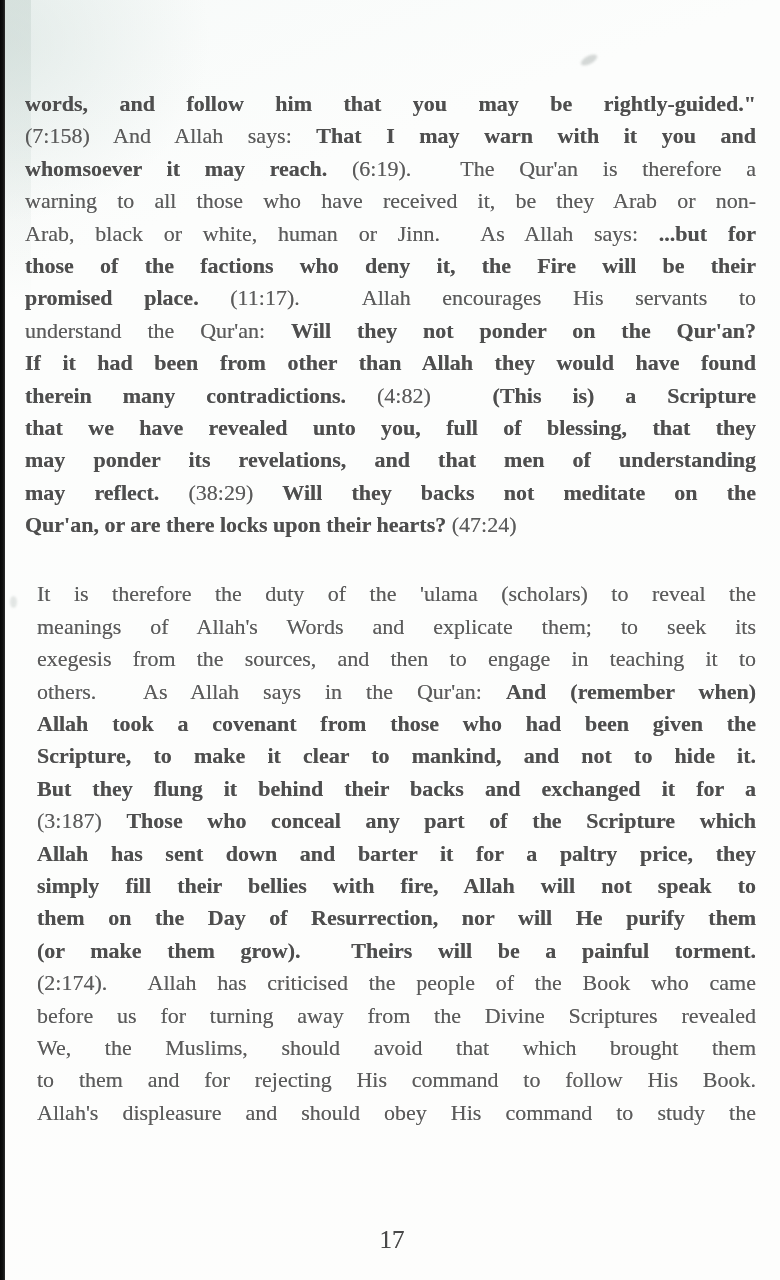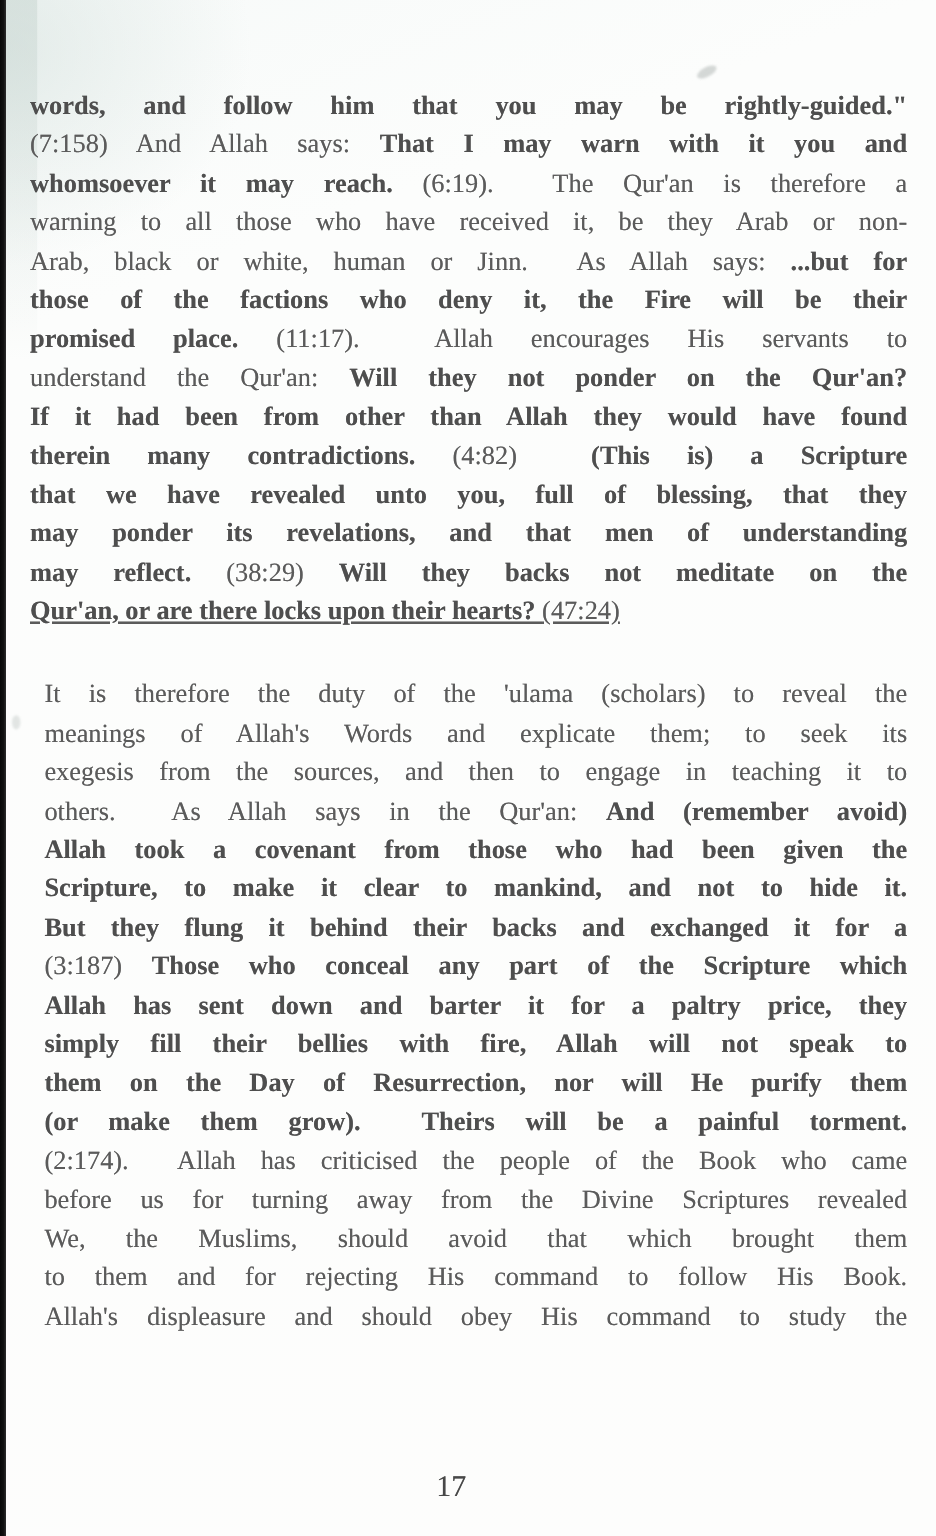--- a/index.html
+++ b/index.html
@@ -56,46 +56,47 @@
     width: 7px;
     height: 12px;
     border-radius: 50%;
     background: #c3cac7;
     opacity: 0.45;
     filter: blur(1px);
   }
   .text-block {
     position: absolute;
     left: 25px;
-    top: 72px;
+    top: 88px;
     width: 731px;
     font-size: 22px;
     line-height: 32.4px;
     color: #5b5b5b;
     text-shadow: 0 0 0.5px rgba(96,96,96,0.65);
   }
   .para + .para { margin-top: 37px; margin-left: 12px; }
   .line {
     text-align: justify;
     text-align-last: justify;
     height: 32.4px;
     white-space: normal;
   }
-  .line.flush { text-align-last: left; text-decoration: underline; }
+  .line.flush { text-align-last: left; }
   .b { font-weight: bold; color: #4e4e4e; }
   .r { font-weight: normal; }
   .page-number {
     position: absolute;
     left: 0;
     top: 1226px;
     width: 752px;
     text-align: center;
     font-size: 25px;
     color: #484848;
     text-shadow: 0 0 0.5px rgba(80,80,80,0.6);
+    padding-left: 16px;
   }
 </style>
 </head>
 <body>
 
 <div class="page">
   <div class="spine"></div>
   <div class="gutter-shade"></div>
   <div class="smudge"></div>
   <div class="margin-dot"></div>
@@ -114,21 +115,21 @@
         <div class="line"><span class="b">therein many contradictions. </span><span class="r">(4:82)&nbsp; </span><span class="b">(This is) a Scripture</span></div>
         <div class="line"><span class="b">that we have revealed unto you, full of blessing, that they</span></div>
         <div class="line"><span class="b">may ponder its revelations, and that men of understanding</span></div>
         <div class="line"><span class="b">may reflect. </span><span class="r">(38:29) </span><span class="b">Will they backs not meditate on the</span></div>
         <div class="line flush"><span class="b">Qur'an, or are there locks upon their hearts? </span><span class="r">(47:24)</span></div>
       </div>
       <div class="para">
         <div class="line"><span class="r">It is therefore the duty of the 'ulama (scholars) to reveal the</span></div>
         <div class="line"><span class="r">meanings of Allah's Words and explicate them; to seek its</span></div>
         <div class="line"><span class="r">exegesis from the sources, and then to engage in teaching it to</span></div>
-        <div class="line"><span class="r">others.&nbsp; As Allah says in the Qur'an: </span><span class="b">And (remember avoid)</span></div>
+        <div class="line"><span class="r">others.&nbsp; As Allah says in the Qur'an: </span><span class="b">And (remember when)</span></div>
         <div class="line"><span class="b">Allah took a covenant from those who had been given the</span></div>
         <div class="line"><span class="b">Scripture, to make it clear to mankind, and not to hide it.</span></div>
         <div class="line"><span class="b">But they flung it behind their backs and exchanged it for a</span></div>
         <div class="line"><span class="r">(3:187) </span><span class="b">Those who conceal any part of the Scripture which</span></div>
         <div class="line"><span class="b">Allah has sent down and barter it for a paltry price, they</span></div>
         <div class="line"><span class="b">simply fill their bellies with fire, Allah will not speak to</span></div>
         <div class="line"><span class="b">them on the Day of Resurrection, nor will He purify them</span></div>
         <div class="line"><span class="b">(or make them grow).&nbsp; Theirs will be a painful torment.</span></div>
         <div class="line"><span class="r">(2:174).&nbsp; Allah has criticised the people of the Book who came</span></div>
         <div class="line"><span class="r">before us for turning away from the Divine Scriptures revealed</span></div>

